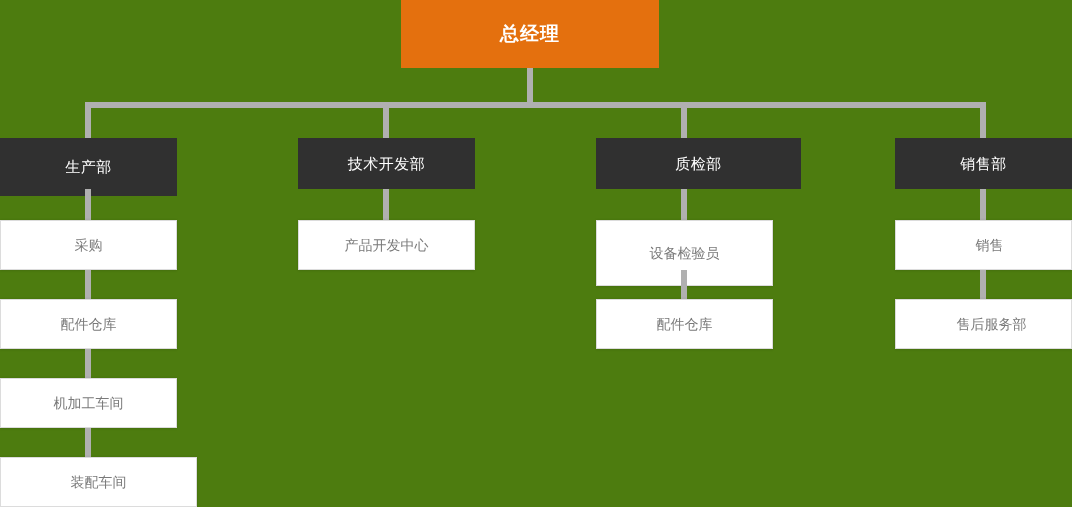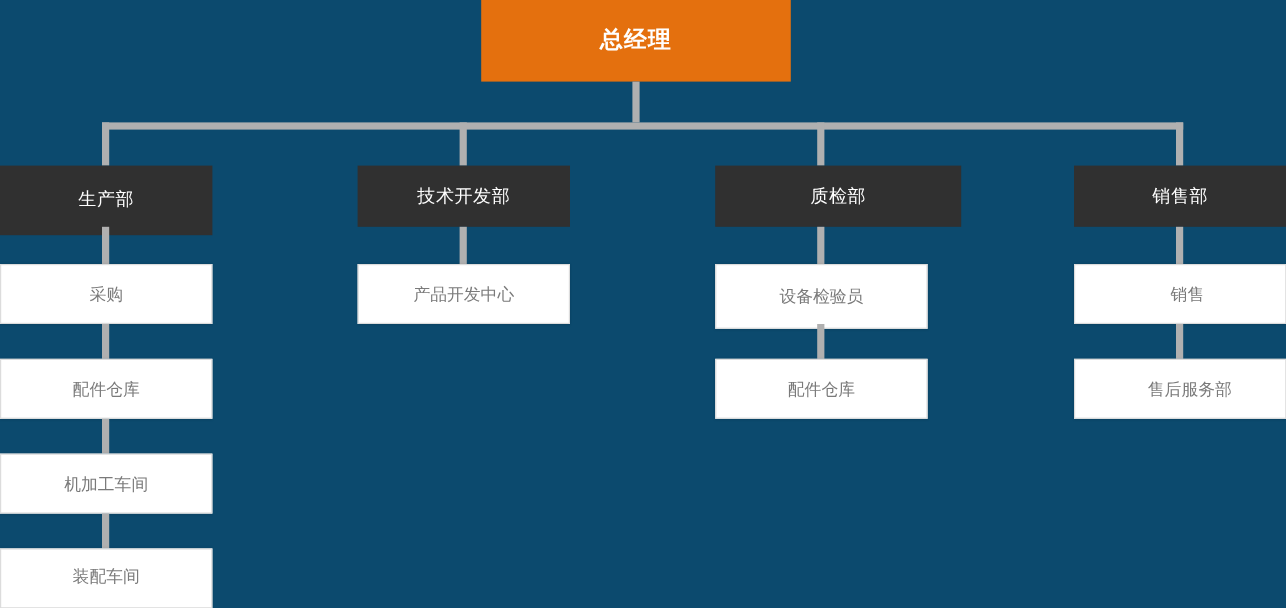--- a/index.html
+++ b/index.html
@@ -9,21 +9,21 @@
     background: #ffffff;
   }
   body {
     font-family: "Liberation Sans", "DejaVu Sans", sans-serif;
   }
   #org-chart {
     position: relative;
     width: 1072px;
     height: 507px;
     overflow: hidden;
-    background: #0c4a6e;
+    background: #4d7c0f;
   }
 
   
   .conn {
     position: absolute;
     background: #b0b0b0;
   }
   .conn-v { width: 6px; }
   .conn-h { height: 6px; }
 
@@ -92,39 +92,39 @@
   <div class="node node-sub" style="left:0px; top:299px; width:177px; height:50px;">
     <span>配件仓库</span>
   </div>
 
   <div class="conn conn-v" style="left:85px; top:349px; height:29px;"></div>
   <div class="node node-sub" style="left:0px; top:378px; width:177px; height:50px;">
     <span>机加工车间</span>
   </div>
 
   <div class="conn conn-v" style="left:85px; top:428px; height:29px;"></div>
-  <div class="node node-sub" style="left:0px; top:457px; width:177px; height:50px;font-family:Liberation Mono, monospace;">
+  <div class="node node-sub" style="left:0px; top:457px; width:197px; height:50px;">
     <span>装配车间</span>
   </div>
 
   <div class="node node-dept" style="left:298px; top:138px; width:177px; height:51px;">
     <span>技术开发部</span>
   </div>
 
   <div class="conn conn-v" style="left:383px; top:189px; height:31px;"></div>
   <div class="node node-sub" style="left:298px; top:220px; width:177px; height:50px;">
     <span>产品开发中心</span>
   </div>
 
   <div class="node node-dept" style="left:596px; top:138px; width:205px; height:51px;">
     <span>质检部</span>
   </div>
 
   <div class="conn conn-v" style="left:681px; top:189px; height:31px;"></div>
-  <div class="node node-sub" style="left:596px; top:220px; width:177px; height:54px;">
+  <div class="node node-sub" style="left:596px; top:220px; width:177px; height:66px;">
     <span>设备检验员</span>
   </div>
 
   <div class="conn conn-v" style="left:681px; top:270px; height:29px;"></div>
   <div class="node node-sub" style="left:596px; top:299px; width:177px; height:50px;">
     <span>配件仓库</span>
   </div>
 
   <div class="node node-dept" style="left:895px; top:138px; width:177px; height:51px;">
     <span>销售部</span>

